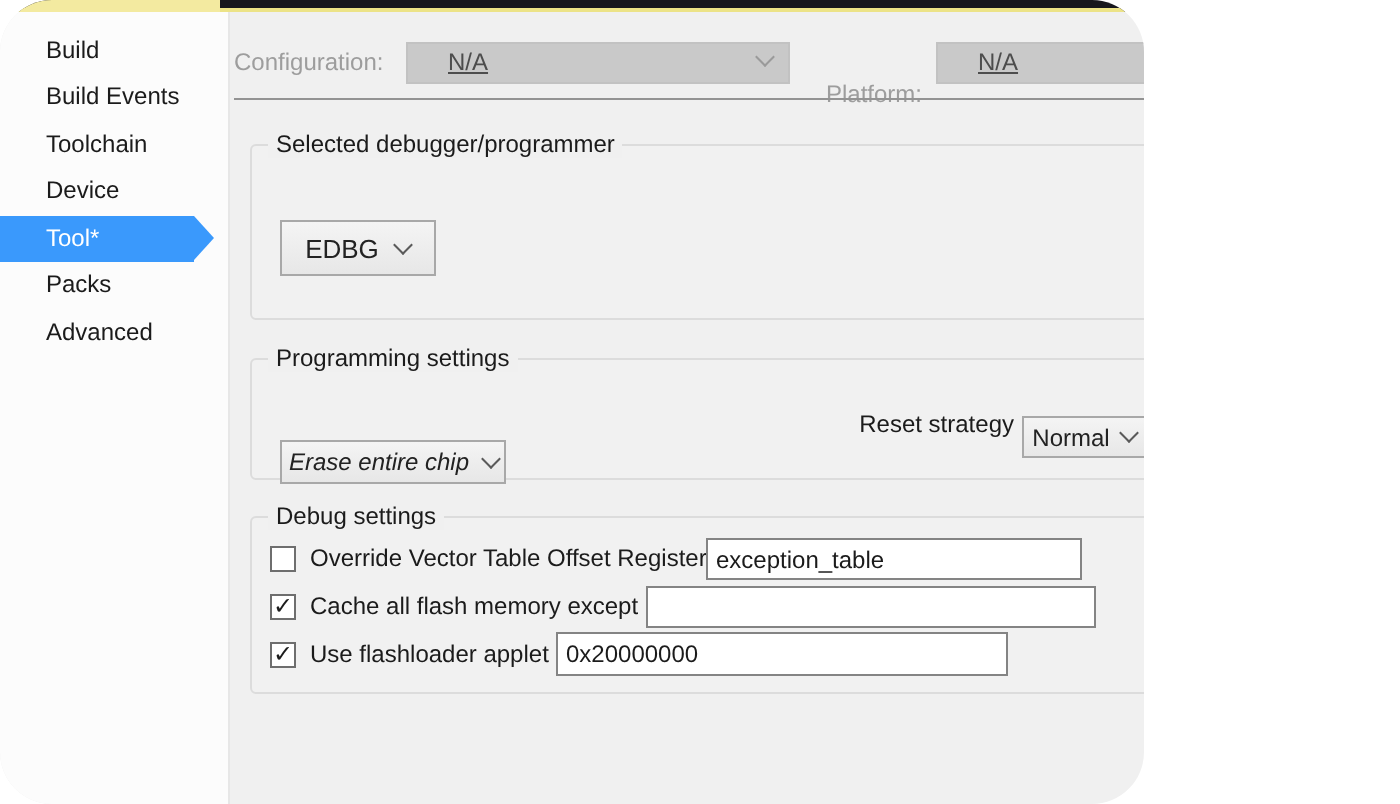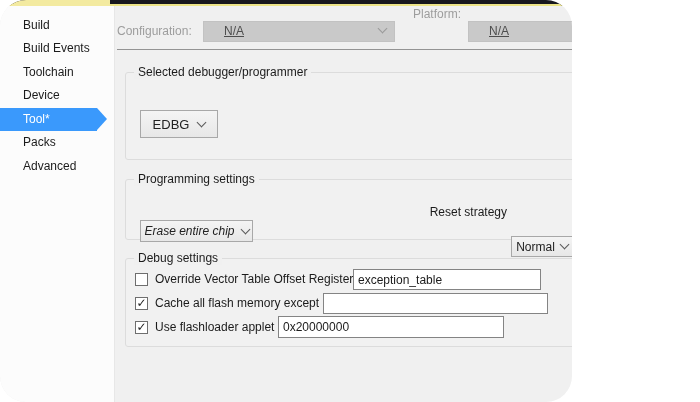--- a/index.html
+++ b/index.html
@@ -41,21 +41,21 @@
   .g2{top:179px;height:61px;}
   .g3{top:258px;height:89px;}
 
   
   .dd-btn{position:absolute;display:flex;align-items:center;justify-content:center;
           gap:9px;border:1px solid #a8a8a8;background:linear-gradient(#f4f4f4,#e7e7e7);
           box-sizing:border-box;color:#222;cursor:default;padding:0;margin-top:20px;}
   .dd-btn span{font-family:"Liberation Sans","DejaVu Sans",sans-serif;}
   .edbg{left:140px;top:90px;width:78px;height:28px;font-size:13px;}
   .erase{left:140px;top:200px;width:113px;height:22px;font-size:12px;gap:7px;font-style:italic;}
-  .normal{left:511px;top:216px;width:62px;height:21px;font-size:12px;gap:6px;text-align:right;}
+  .normal{left:511px;top:188px;width:62px;height:21px;font-size:12px;gap:6px;text-align:right;}
   .field-label{position:absolute;font-size:12px;color:#1b1b1b;}
   .reset-label{left:420px;top:205px;width:87px;text-align:right;}
 
   
   .chev{display:inline-block;width:6px;height:6px;border-right:1.4px solid #5a5a5a;
         border-bottom:1.4px solid #5a5a5a;transform:rotate(45deg);margin-top:-4px;}
 
   
   .cb{position:absolute;left:135px;width:13px;height:13px;background:#ffffff;
       border:1px solid #6e6e6e;box-sizing:border-box;text-align:center;cursor:default;}
@@ -83,21 +83,21 @@
     <div class="side-item selected" style="top:102px"><span class="arrow"></span><span>Tool*</span></div>
     <div class="side-item" style="top:125px"><span>Packs</span></div>
     <div class="side-item" style="top:149px"><span>Advanced</span></div>
   </div>
 
   <span class="cfg-label" style="left:117px;top:24px">Configuration:</span>
   <div class="dis-select" style="left:203px;top:21px;width:192px">
     <span>N/A</span>
     <span class="chev"></span>
   </div>
-  <span class="cfg-label" style="left:413px;top:7px">Platform:</span>
+  <span class="cfg-label" style="left:413px;top:40px">Platform:</span>
   <div class="dis-select" style="left:468px;top:21px;width:195px">
     <span>N/A</span>
     <span class="chev"></span>
   </div>
   <div class="separator"></div>
 
   <div class="group g1">
     <span class="group-title">Selected debugger/programmer</span>
   </div>
   <button class="dd-btn edbg">

